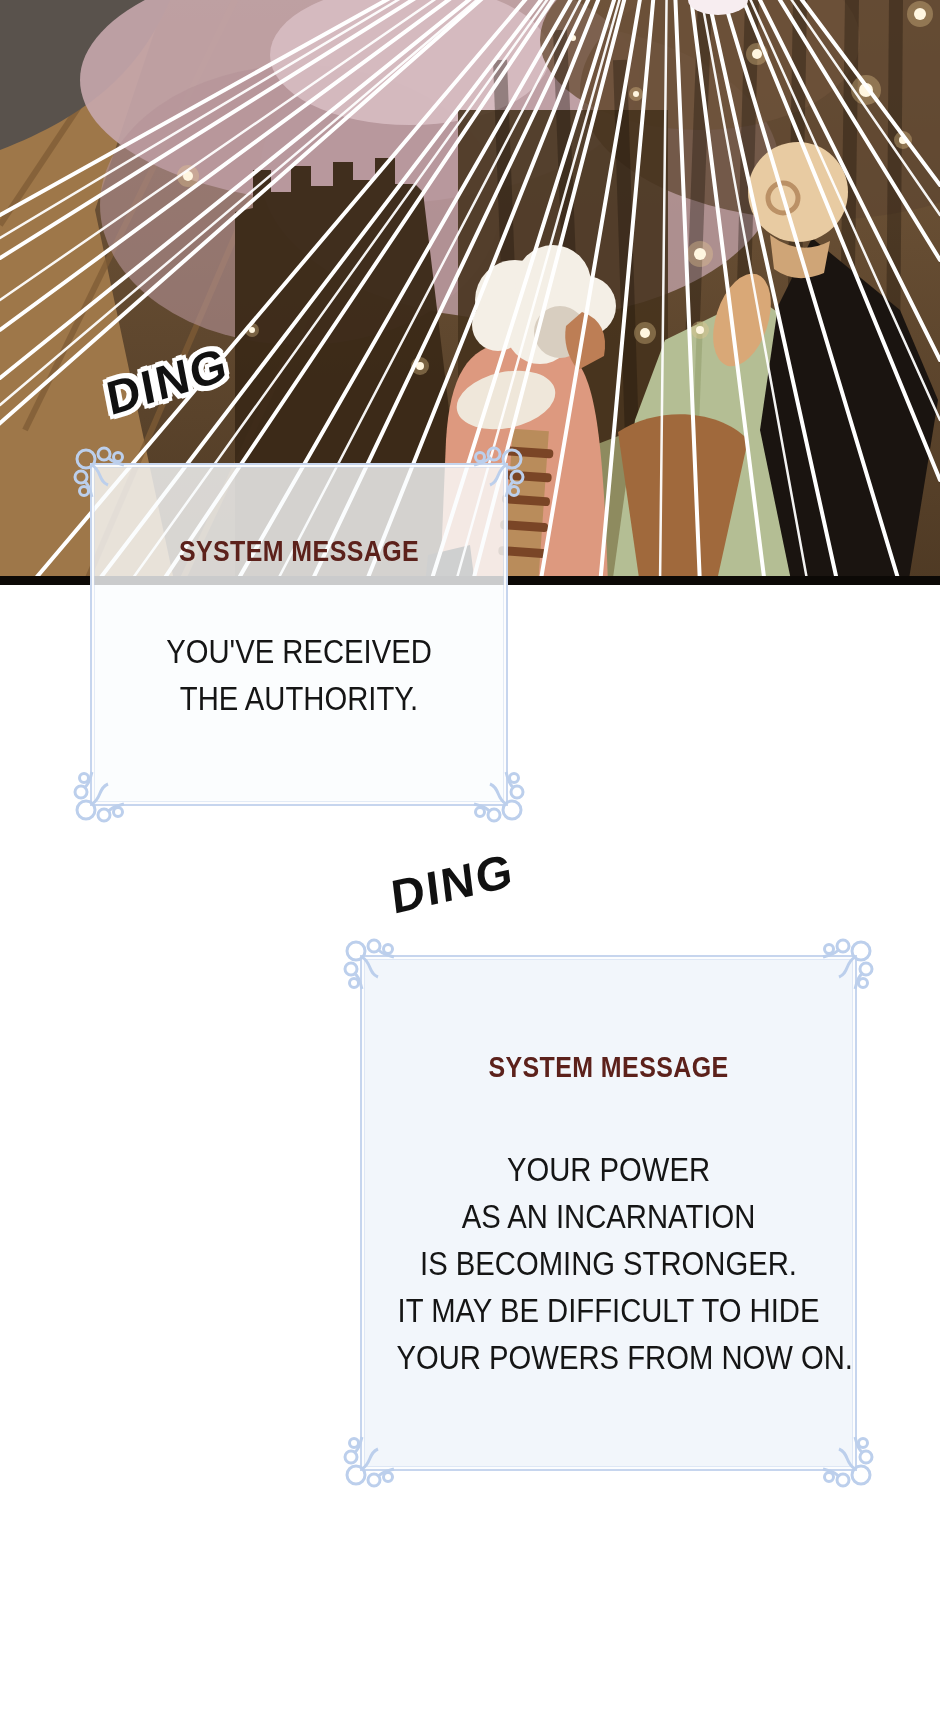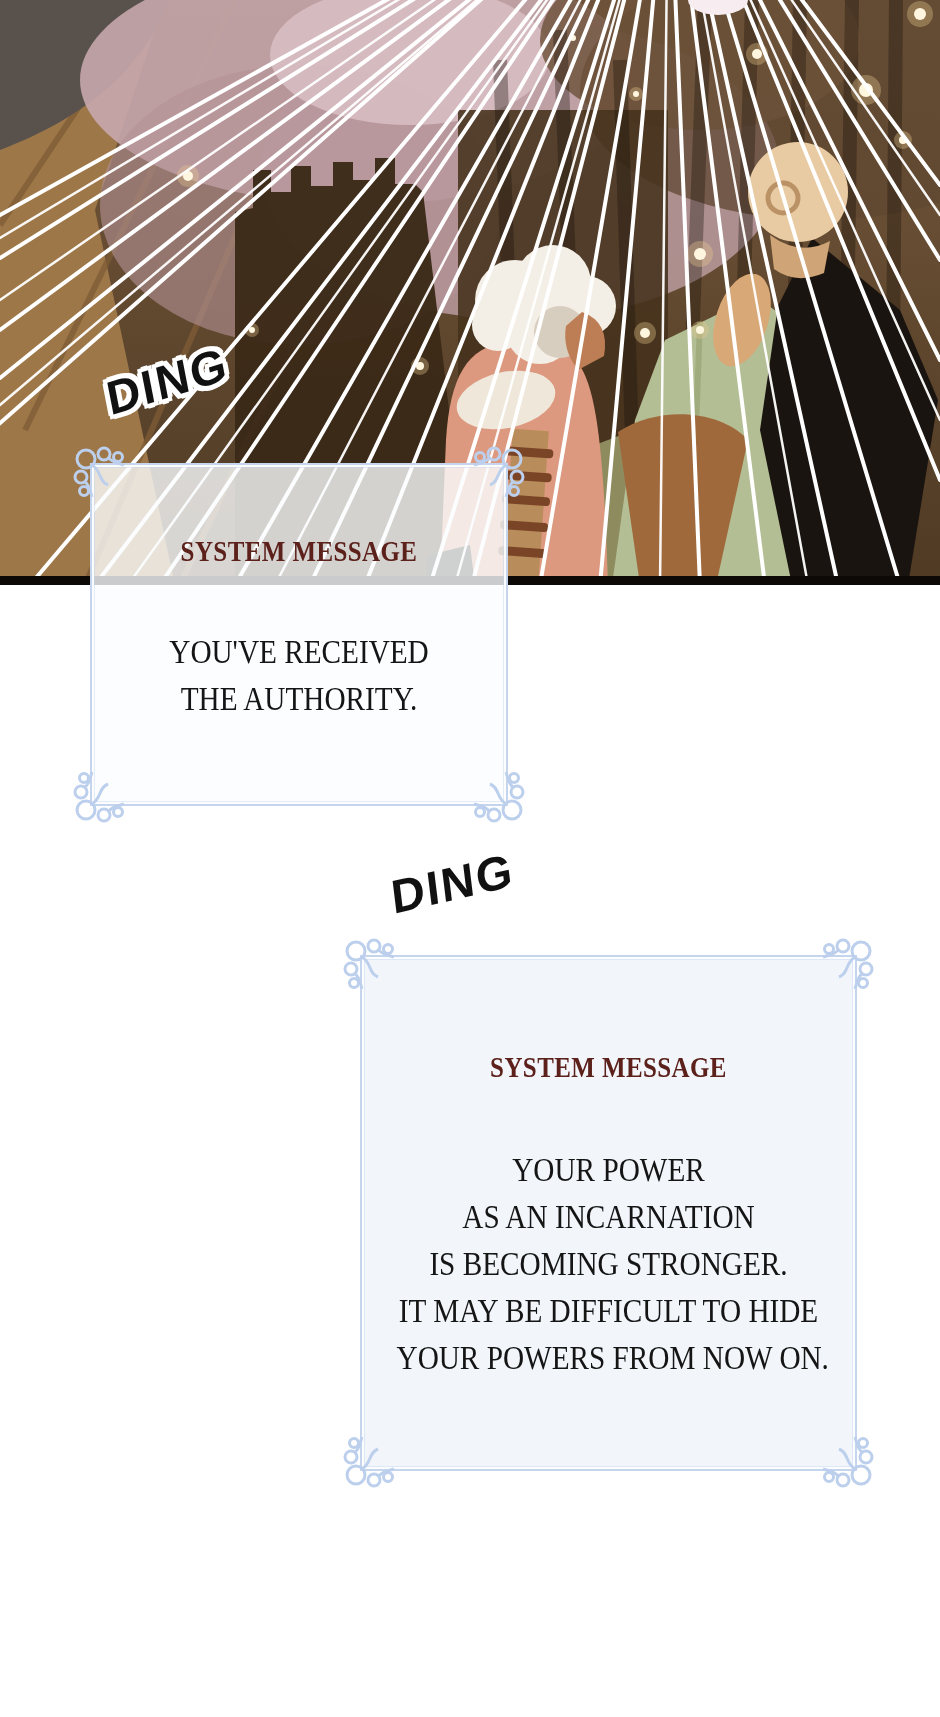--- a/index.html
+++ b/index.html
@@ -12,21 +12,21 @@
   .sfx{position:absolute;font-weight:bold;font-size:47px;letter-spacing:2px;color:#111111;
        transform-origin:left top;white-space:nowrap;
        text-shadow:-4px -4px 0 #fff,4px -4px 0 #fff,-4px 4px 0 #fff,4px 4px 0 #fff,
                    -5px 0 0 #fff,5px 0 0 #fff,0 -5px 0 #fff,0 5px 0 #fff,
                    -3px 2px 0 #fff,3px -2px 0 #fff;}
   .sfx1{left:102px;top:372px;transform:rotate(-17deg) skewX(-6deg);}
   .sfx2{left:388px;top:870px;transform:rotate(-13deg) skewX(-6deg);}
 
   
   .msgbox{position:absolute;border:2px solid #c6d5ee;box-sizing:border-box;
-          box-shadow:inset 0 0 0 2px rgba(255,255,255,.9),inset 0 0 0 3px rgba(198,213,238,.45);font-family:Liberation Serif, serif;}
+          box-shadow:inset 0 0 0 2px rgba(255,255,255,.9),inset 0 0 0 3px rgba(198,213,238,.45);}
   .box1{left:90px;top:463px;width:418px;height:343px;background:rgba(250,252,254,.80);}
   .box2{left:360px;top:955px;width:497px;height:516px;background:#f2f6fb;}
   .msg-title{margin:0;text-align:center;font-size:29px;font-weight:bold;color:#5c211b;
              letter-spacing:.5px;transform:scaleX(.86);}
   .box1 .msg-title{margin-top:70px;}
   .box2 .msg-title{margin-top:94px;}
   .msg-body{margin:0;text-align:center;font-size:34px;line-height:47px;color:#151515;
             transform:scaleX(.86);}
   .box1 .msg-body{margin-top:60px;}
   .box2 .msg-body{margin-top:62px;}

